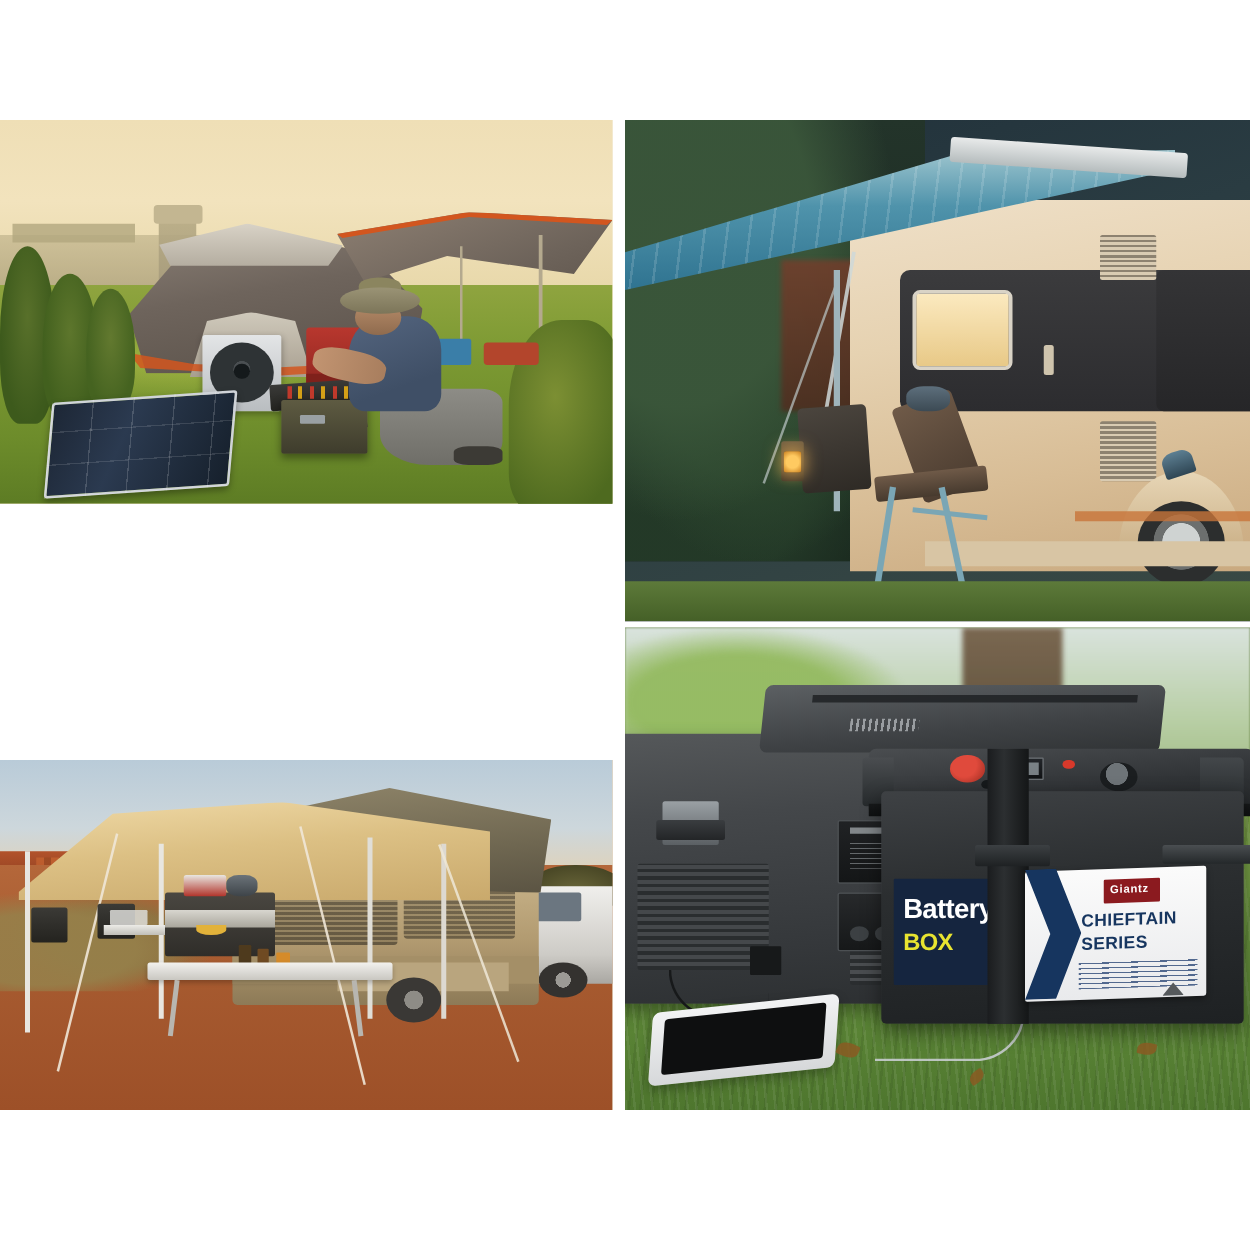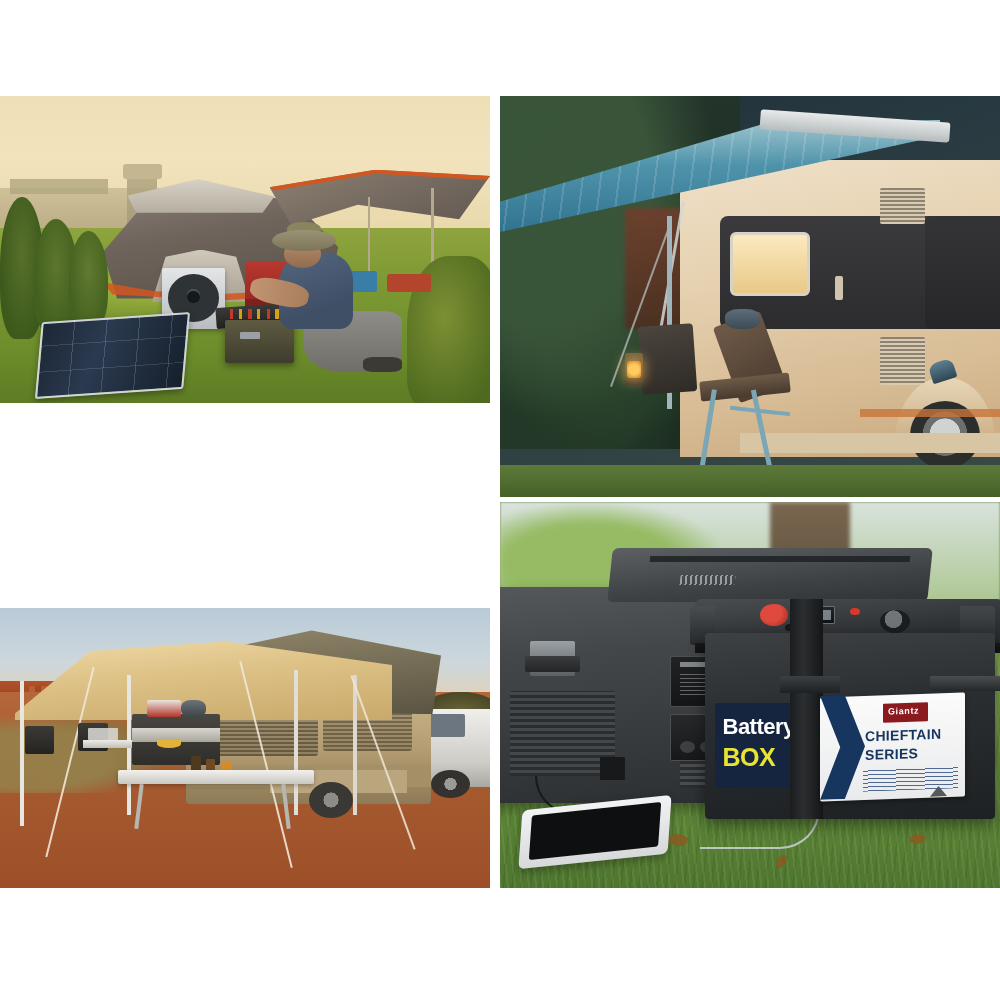--- a/index.html
+++ b/index.html
@@ -392,21 +392,21 @@
   #br-strap-buckle { left: 56%; top: 45%; width: 12%; height: 4.5%;
     background: linear-gradient(180deg,#3c4043,#1e2123); border-radius: 2px;}
   #br-bbox-handle { left: 86%; top: 45%; width: 16%; height: 4%;
     background: linear-gradient(180deg,#4a4e51,#24282a); border-radius: 2px;}
   
   #br-label-navy { left: 43%; top: 52%; width: 16%; height: 22%;
     background: #15253f; border-radius: 1px; }
   .bb-text { position: absolute; font-family: "Liberation Sans", sans-serif; font-weight: 700;
     letter-spacing: -0.5px; line-height: 1; }
   #br-bb-battery { left: 44.5%; top: 55.5%; color:#ffffff; font-size: 22px; }
-  #br-bb-box { left: 44.5%; top: 63%; color:#e8e430; font-size: 25px; }
+  #br-bb-box { left: 44.5%; top: 63%; color:#e8e430; font-size: 19px; }
   
   #br-sticker { left: 64%; top: 50%; width: 29%; height: 27%;
     background: linear-gradient(180deg,#fbfbfb,#e9eaec); border-radius: 2px;
     box-shadow: 0 2px 5px rgba(0,0,0,.4); transform: skewY(-2deg); }
   #br-sticker-chev { left: 64%; top: 50%; width: 9%; height: 27%;
     background: #16355f; transform: skewY(-2deg);
     clip-path: polygon(0% 0%, 55% 0%, 100% 50%, 55% 100%, 0% 100%, 45% 50%); }
   #br-brand-badge { left: 76.5%; top: 52%; width: 9%; height: 5%;
     background: #8b1a1f; border-radius: 1px; transform: skewY(-2deg); }
   .st-text { position:absolute; font-family:"Liberation Sans", sans-serif; font-weight:700;

